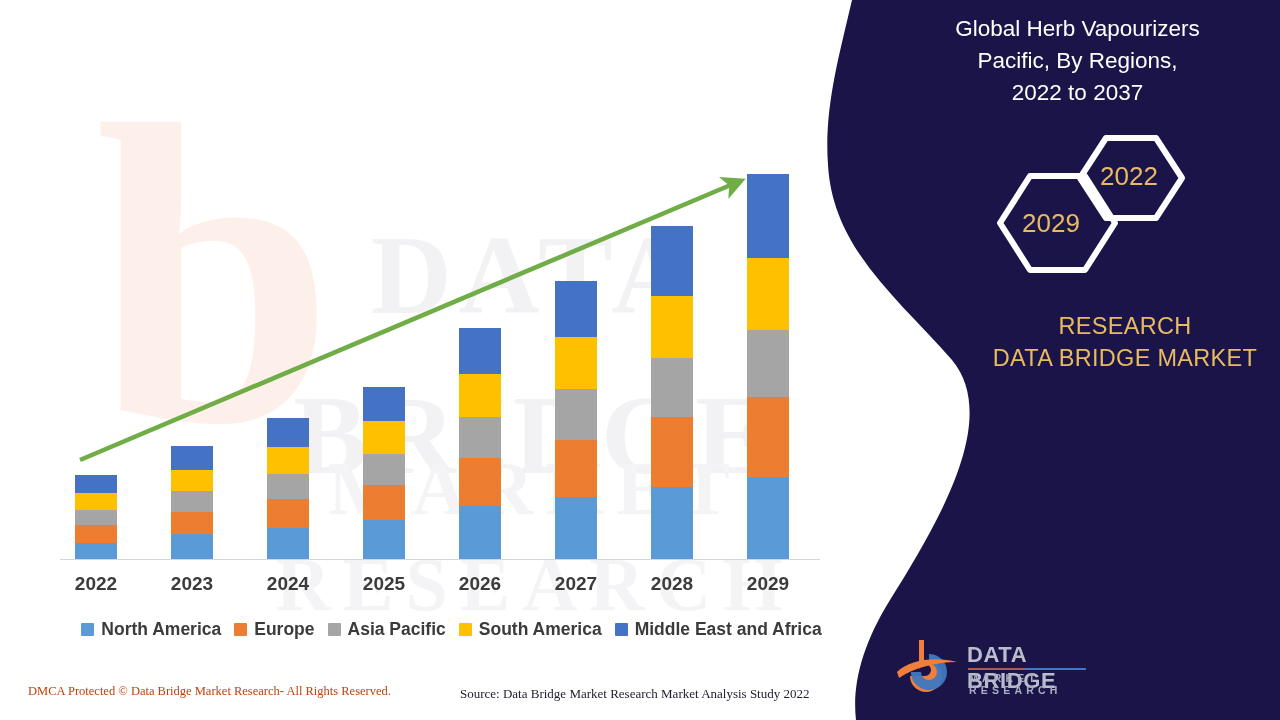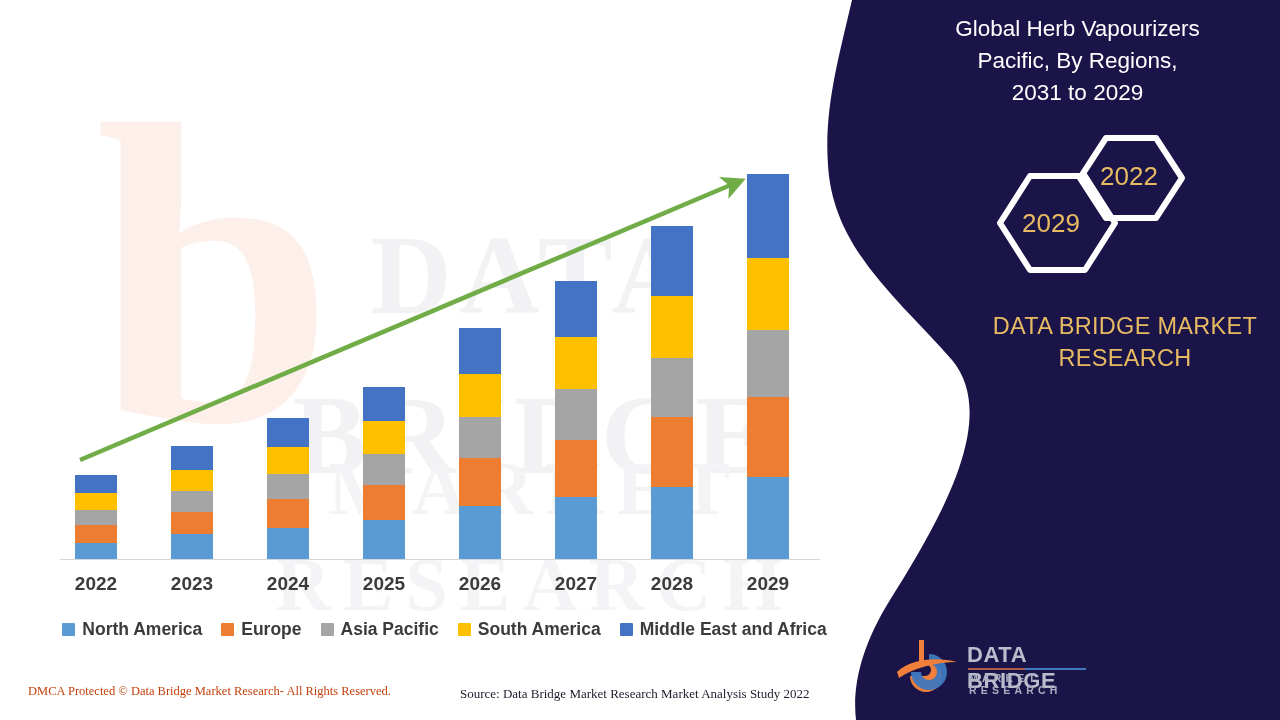--- a/index.html
+++ b/index.html
@@ -52,22 +52,22 @@
 
   
   #x-labels{position:absolute;left:55px;top:573px;width:770px;height:26px;}
   .x-label{
     position:absolute;top:0;width:80px;text-align:center;
     font-size:19px;font-weight:700;color:#3b3b3b;
   }
 
   
   #legend{
-    position:absolute;left:57px;top:616px;width:775px;height:26px;
-    display:flex;align-items:center;justify-content:center;gap:19px;
+    position:absolute;left:64px;top:616px;width:775px;height:26px;
+    display:flex;align-items:center;justify-content:center;gap:13px;
   }
   .legend-item{display:flex;align-items:center;gap:7px;}
   .legend-swatch{width:13px;height:13px;display:block;border-radius:1px;}
   .legend-label{font-size:17.5px;font-weight:700;color:#3b3b3b;white-space:nowrap;}
 
   
   #footer-dmca{
     position:absolute;left:28px;top:684px;
     font-family:"Liberation Serif", serif;font-size:12.5px;color:#c2410c;white-space:nowrap;
   }
@@ -227,35 +227,35 @@
         <span class="legend-label">Middle East and Africa</span>
       </div>
     </div>
 
   <div id="footer-dmca">DMCA Protected © Data Bridge Market Research- All Rights Reserved.</div>
   <div id="footer-source">Source: Data Bridge Market Research Market Analysis Study 2022</div>
 
   <div id="panel-title">
     <div>Global Herb Vapourizers</div>
     <div>Pacific, By Regions,</div>
-    <div>2031 to 2029</div>
+    <div>2022 to 2037</div>
   </div>
 
   <div id="hex-wrap">
     <svg width="215" height="155" viewBox="0 0 215 155">
       <polygon points="25,95 55,48 110,48 140,95 110,142 55,142" fill="none" stroke="#ffffff" stroke-width="6" stroke-linejoin="round"></polygon>
       <polygon points="105,50 131,10 181,10 207,50 181,90 131,90" fill="none" stroke="#ffffff" stroke-width="6" stroke-linejoin="round"></polygon>
     </svg>
     <div class="hex-year" id="hex-2022-label" style="left:125px;top:33px;">2022</div>
     <div class="hex-year" id="hex-2029-label" style="left:47px;top:80px;">2029</div>
   </div>
 
   <div id="brand-name">
+    <div>RESEARCH</div>
     <div>DATA BRIDGE MARKET</div>
-    <div>RESEARCH</div>
   </div>
 
   <div id="logo">
     <svg width="70" height="60" viewBox="0 0 70 60">
       <path d="M14,4 h15 v20 h2 a16,16 0 1,1 -16,16 h15 a6,6 0 1,0 -6,-6 V4 Z" fill="#ef7f3b"></path>
       <path d="M34,18 a18,18 0 1,1 -18,18 h10 a8,8 0 1,0 8,-8 Z" fill="#3f78c0" opacity="0.95"></path>
       <path d="M2,36 C14,24 40,20 62,26 C42,26 18,32 4,42 Z" fill="#ef7f3b"></path>
     </svg>
     <div id="logo-text-main">DATA BRIDGE</div>
     <div id="logo-rule"></div>

